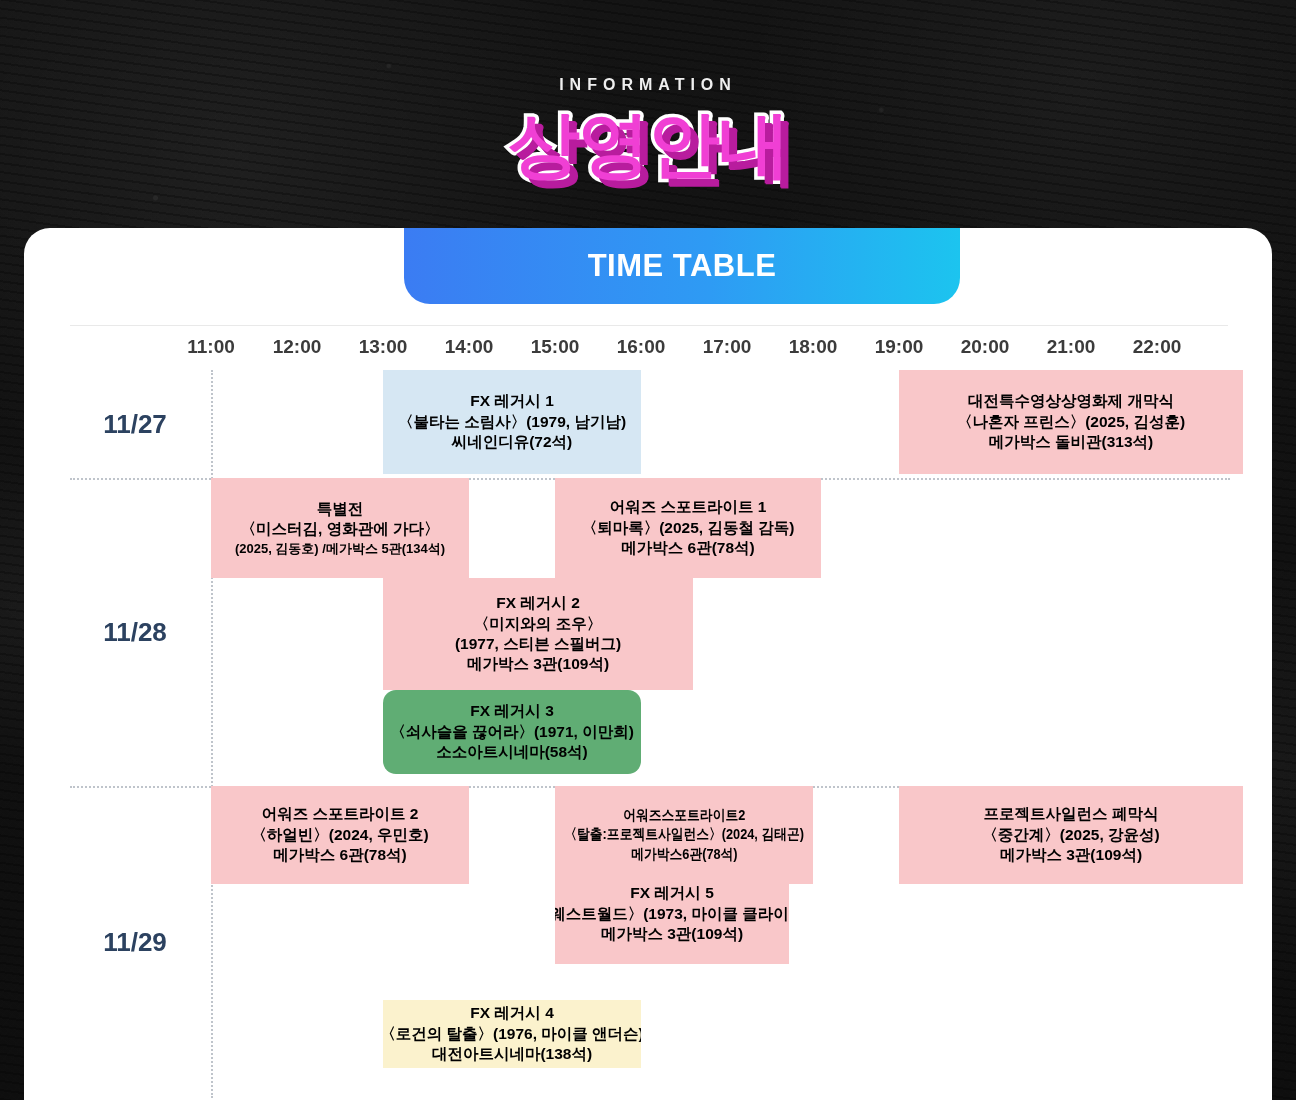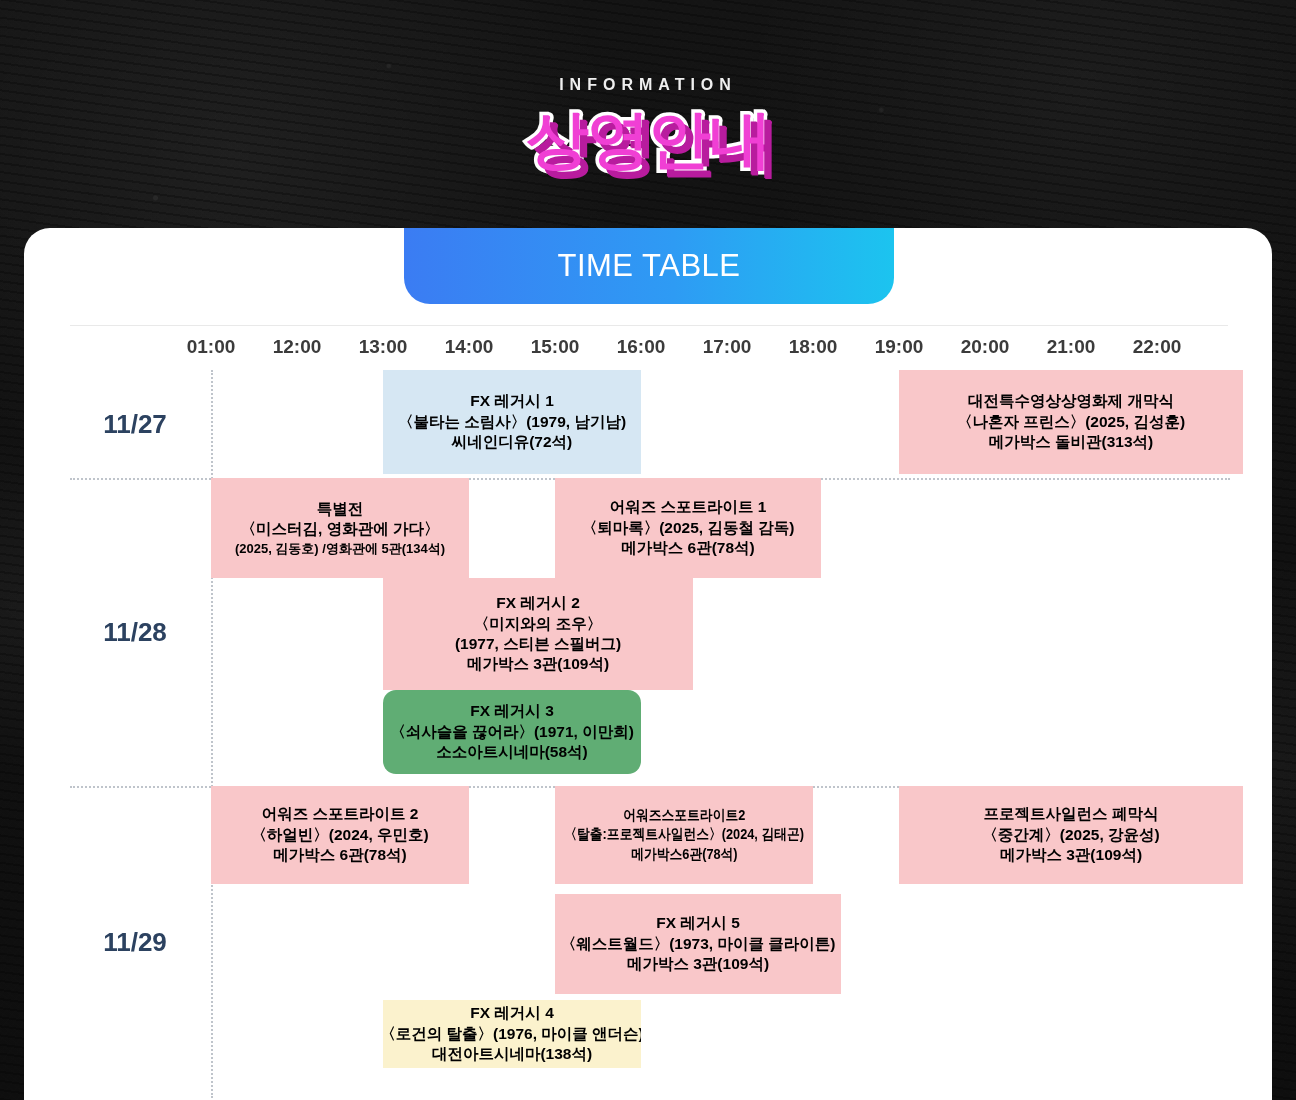--- a/index.html
+++ b/index.html
@@ -38,40 +38,40 @@
       repeating-linear-gradient(-52deg, rgba(255,255,255,.03) 0 1px, transparent 1px 7px),
       repeating-linear-gradient(8deg, rgba(0,0,0,.5) 0 2px, transparent 2px 9px);
     mix-blend-mode:overlay;
   }
   
   .header{position:absolute;top:0;left:0;width:1296px;z-index:5;text-align:center;}
   .eyebrow{
     margin-top:76px;font-size:16px;letter-spacing:6px;color:#efefef;font-weight:600;
   }
   .bigtitle{
-    margin-top:14px;font-size:63px;font-weight:900;line-height:1;
+    margin-top:14px;font-size:72px;font-weight:900;line-height:1;
     color:#f03fd4;
     -webkit-text-stroke:7px #ffffff;
     paint-order:stroke fill;
     text-shadow:
       7px 7px 0 #b81c9e,
       8px 8px 0 #b81c9e;
     letter-spacing:-2px;
   }
   
   .card{
     position:absolute;left:24px;top:228px;width:1248px;height:872px;
     background:#fff;border-radius:26px 26px 0 0;z-index:4;overflow:hidden;
   }
   .banner{
-    position:absolute;left:380px;top:0;width:490px;height:76px;
+    position:absolute;left:380px;top:0;width:556px;height:76px;
     background:linear-gradient(90deg,#3b7cf3 0%,#2e9bf4 55%,#1cc4ef 100%);
     border-radius:0 0 26px 26px;
     display:flex;align-items:center;justify-content:center;
-    color:#fff;font-size:31px;font-weight:400;letter-spacing:.5px;
+    color:#fff;font-size:31px;font-weight:700;letter-spacing:.5px;
   }
   .topline{position:absolute;left:46px;top:97px;width:1158px;height:1px;background:#e9e9e9;}
 
   
   .grid{position:absolute;left:46px;top:98px;width:1160px;height:772px;}
   .timerow{position:absolute;left:0;top:0;width:1160px;height:44px;}
   .tlabel{
     position:absolute;top:10px;transform:translateX(-50%);
     font-size:19px;font-weight:700;color:#3b3b3b;white-space:nowrap;
   }
@@ -113,21 +113,21 @@
 <div class="header">
   <div class="eyebrow">INFORMATION</div>
   <div class="bigtitle">상영안내</div>
 </div>
 
 <div class="card">
   <div class="banner">TIME TABLE</div>
   <div class="topline"></div>
   <div class="grid" id="grid">
     <div class="timerow" id="timerow">
-        <div class="tlabel" style="left: 141px;">01:00</div>
+        <div class="tlabel" style="left: 141px;">11:00</div>
         <div class="tlabel" style="left: 227px;">12:00</div>
         <div class="tlabel" style="left: 313px;">13:00</div>
         <div class="tlabel" style="left: 399px;">14:00</div>
         <div class="tlabel" style="left: 485px;">15:00</div>
         <div class="tlabel" style="left: 571px;">16:00</div>
         <div class="tlabel" style="left: 657px;">17:00</div>
         <div class="tlabel" style="left: 743px;">18:00</div>
         <div class="tlabel" style="left: 829px;">19:00</div>
         <div class="tlabel" style="left: 915px;">20:00</div>
         <div class="tlabel" style="left: 1001px;">21:00</div>
@@ -145,21 +145,21 @@
         <span class="l">씨네인디유(72석)</span>
       </div>
       <div class="blk pink f15" style="left: 829px; width: 344px; top: 44px; height: 104px;">
         <span class="l">대전특수영상상영화제 개막식</span>
         <span class="l">〈나혼자 프린스〉(2025, 김성훈)</span>
         <span class="l">메가박스 돌비관(313석)</span>
       </div>
       <div class="blk pink f15" style="left: 141px; width: 258px; top: 152px; height: 100px;">
         <span class="l">특별전</span>
         <span class="l">〈미스터김, 영화관에 가다〉</span>
-        <span class="l f13">(2025, 김동호) /영화관에 5관(134석)</span>
+        <span class="l f13">(2025, 김동호) /메가박스 5관(134석)</span>
       </div>
       <div class="blk pink f15" style="left: 485px; width: 266px; top: 152px; height: 100px;">
         <span class="l">어워즈 스포트라이트 1</span>
         <span class="l">〈퇴마록〉(2025, 김동철 감독)</span>
         <span class="l">메가박스 6관(78석)</span>
       </div>
       <div class="blk pink f15" style="left: 313px; width: 310px; top: 252px; height: 112px;">
         <span class="l">FX 레거시 2</span>
         <span class="l">〈미지와의 조우〉</span>
         <span class="l">(1977, 스티븐 스필버그)</span>
@@ -173,21 +173,21 @@
       <div class="blk pink f15" style="left: 141px; width: 258px; top: 460px; height: 98px;">
         <span class="l">어워즈 스포트라이트 2</span>
         <span class="l">〈하얼빈〉(2024, 우민호)</span>
         <span class="l">메가박스 6관(78석)</span>
       </div>
       <div class="blk pink f14" style="left: 485px; width: 258px; top: 460px; height: 98px;">
         <span class="l cond">어워즈스포트라이트2</span>
         <span class="l cond">〈탈출:프로젝트사일런스〉(2024, 김태곤)</span>
         <span class="l cond">메가박스6관(78석)</span>
       </div>
-      <div class="blk pink f15" style="left: 485px; width: 286px; top: 568px; height: 100px;">
+      <div class="blk pink f15" style="left: 485px; width: 234px; top: 538px; height: 100px;">
         <span class="l">FX 레거시 5</span>
         <span class="l">〈웨스트월드〉(1973, 마이클 클라이튼)</span>
         <span class="l">메가박스 3관(109석)</span>
       </div>
       <div class="blk cream f15" style="left: 313px; width: 258px; top: 674px; height: 68px;">
         <span class="l">FX 레거시 4</span>
         <span class="l">〈로건의 탈출〉(1976, 마이클 앤더슨)</span>
         <span class="l">대전아트시네마(138석)</span>
       </div>
       <div class="blk pink f15" style="left: 829px; width: 344px; top: 460px; height: 98px;">

